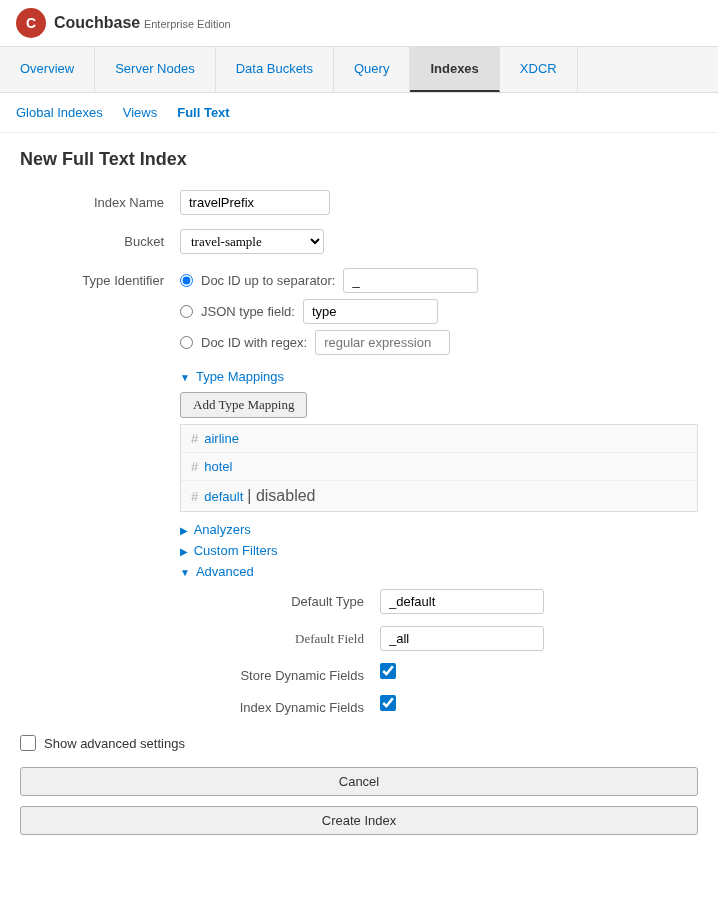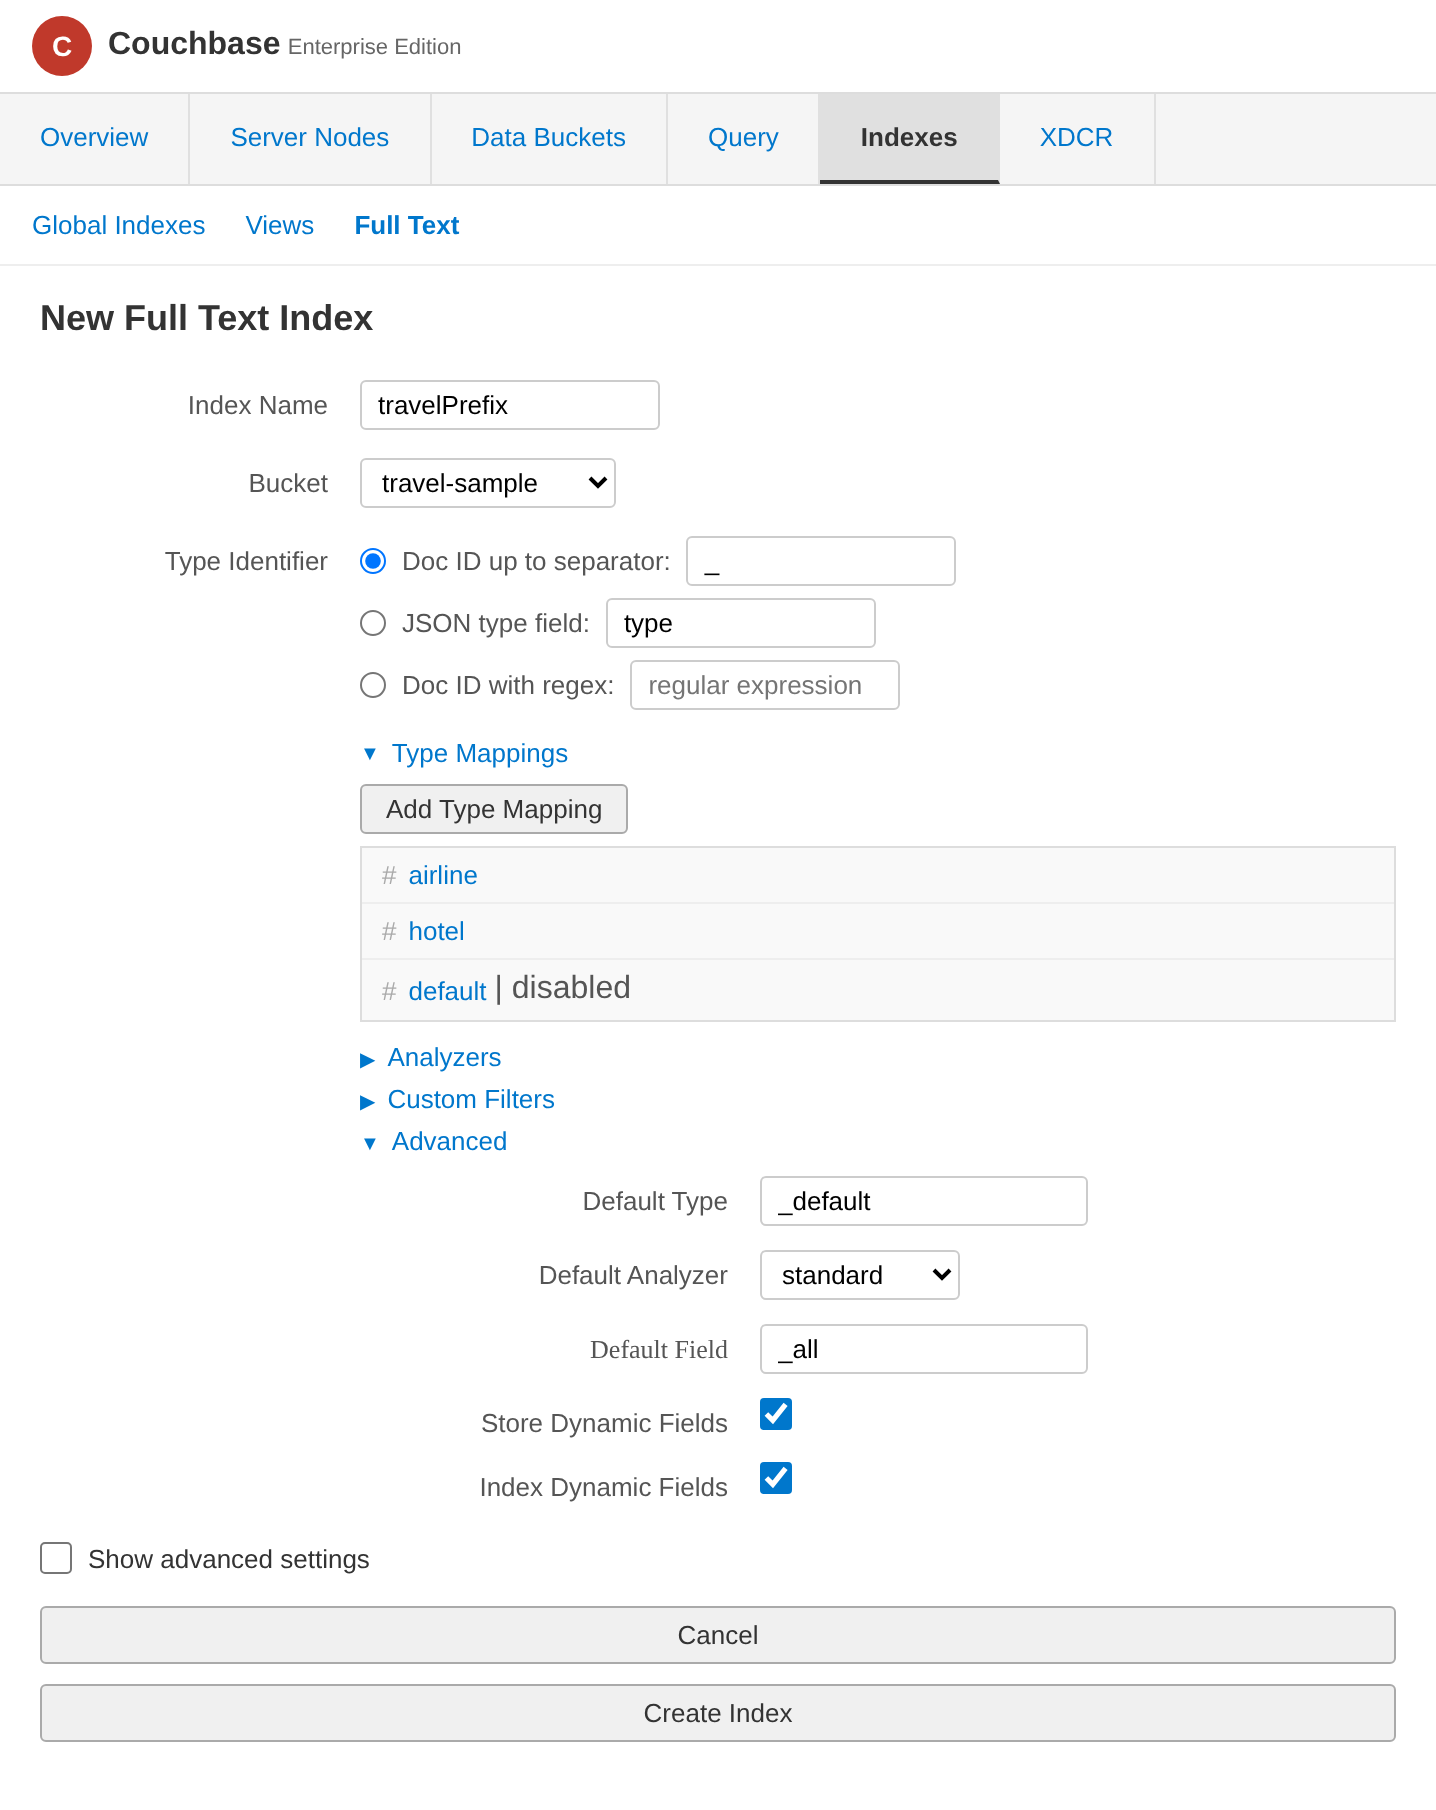--- a/index.html
+++ b/index.html
@@ -30,35 +30,35 @@
     
     .form-row { display: flex; align-items: flex-start; margin-bottom: 14px; }
     .form-label { width: 160px; text-align: right; padding-right: 16px; padding-top: 5px; color: #555; font-size: 13px; flex-shrink: 0; }
     .form-control-wrap { flex: 1; }
 
     input[type="text"] { border: 1px solid #ccc; padding: 4px 8px; font-size: 13px; border-radius: 3px; }
     input[type="text"].wide { width: 150px; }
     input[type="text"].medium { width: 135px; }
 
     select { border: 1px solid #ccc; padding: 3px 6px; font-size: 13px; border-radius: 3px; background: #fff; cursor: pointer; }
-    select.bucket-select { width: 128px; }
+    select.bucket-select { width: 144px; font-family: Liberation Serif, serif; }
 
     
     .radio-group { display: flex; flex-direction: column; gap: 6px; }
     .radio-row { display: flex; align-items: center; gap: 8px; }
     .radio-row label { font-size: 13px; color: #555; }
     .radio-row input[type="text"] { width: 135px; }
 
     
     .section-header { display: flex; align-items: center; gap: 6px; color: #0077cc; font-size: 13px; cursor: pointer; margin-bottom: 8px; margin-left: 160px; }
     .section-header .arrow { font-size: 11px; }
     .section-header .arrow.down { color: #0077cc; }
 
     .type-mappings-content { margin-left: 160px; }
-    .add-type-btn { border: 1px solid #aaa; background: #f0f0f0; padding: 4px 12px; font-size: 13px; cursor: pointer; border-radius: 3px; margin-bottom: 6px; color: #333; }
+    .add-type-btn { border: 1px solid #aaa; background: #f0f0f0; padding: 4px 12px; font-size: 13px; cursor: pointer; border-radius: 3px; margin-bottom: 6px; color: #333; font-family: Liberation Serif, serif; }
 
     .mapping-list { border: 1px solid #ddd; }
     .mapping-item { display: flex; align-items: center; padding: 6px 10px; border-bottom: 1px solid #eee; background: #f9f9f9; font-size: 13px; }
     .mapping-item:last-child { border-bottom: none; }
     .mapping-item .hash { color: #aaa; margin-right: 6px; }
     .mapping-item .mapping-name { color: #0077cc; }
     .mapping-item .mapping-label { color: #555; font-size: 16px; margin-left: 4px; }
 
     
     .collapsible-section { margin-left: 160px; margin-bottom: 6px; }
@@ -216,32 +216,20 @@
 
     <div class="advanced-content">
 
       <div class="form-row">
         <div class="form-label" style="width:200px;">Default Type</div>
         <div class="form-control-wrap">
           <input type="text" class="adv-input" value="_default" style="">
         </div>
       </div>
 
-      <div class="form-row">
-        <div class="form-label" style="width:200px;">Default Analyzer</div>
-        <div class="form-control-wrap">
-          <select>
-            <option>standard</option>
-            <option>simple</option>
-            <option>whitespace</option>
-            <option>stop</option>
-            <option>keyword</option>
-          </select>
-        </div>
-      </div>
 
 
       <div class="form-row">
         <div class="form-label" style="width:200px;font-family:Liberation Serif, serif;">Default Field</div>
         <div class="form-control-wrap">
           <input type="text" class="adv-input" value="_all" style="">
         </div>
       </div>
 
       <div class="form-row">

